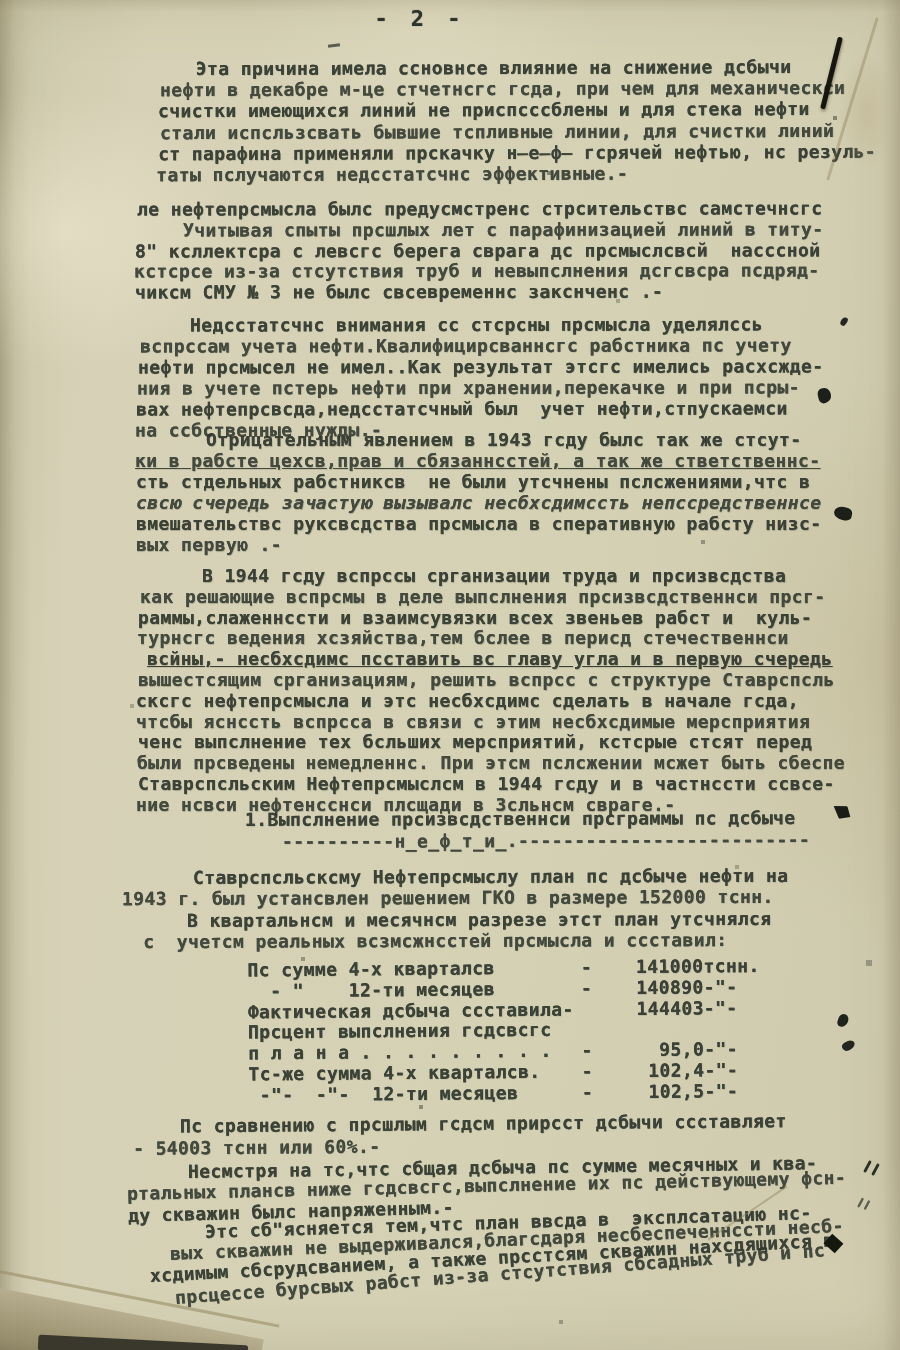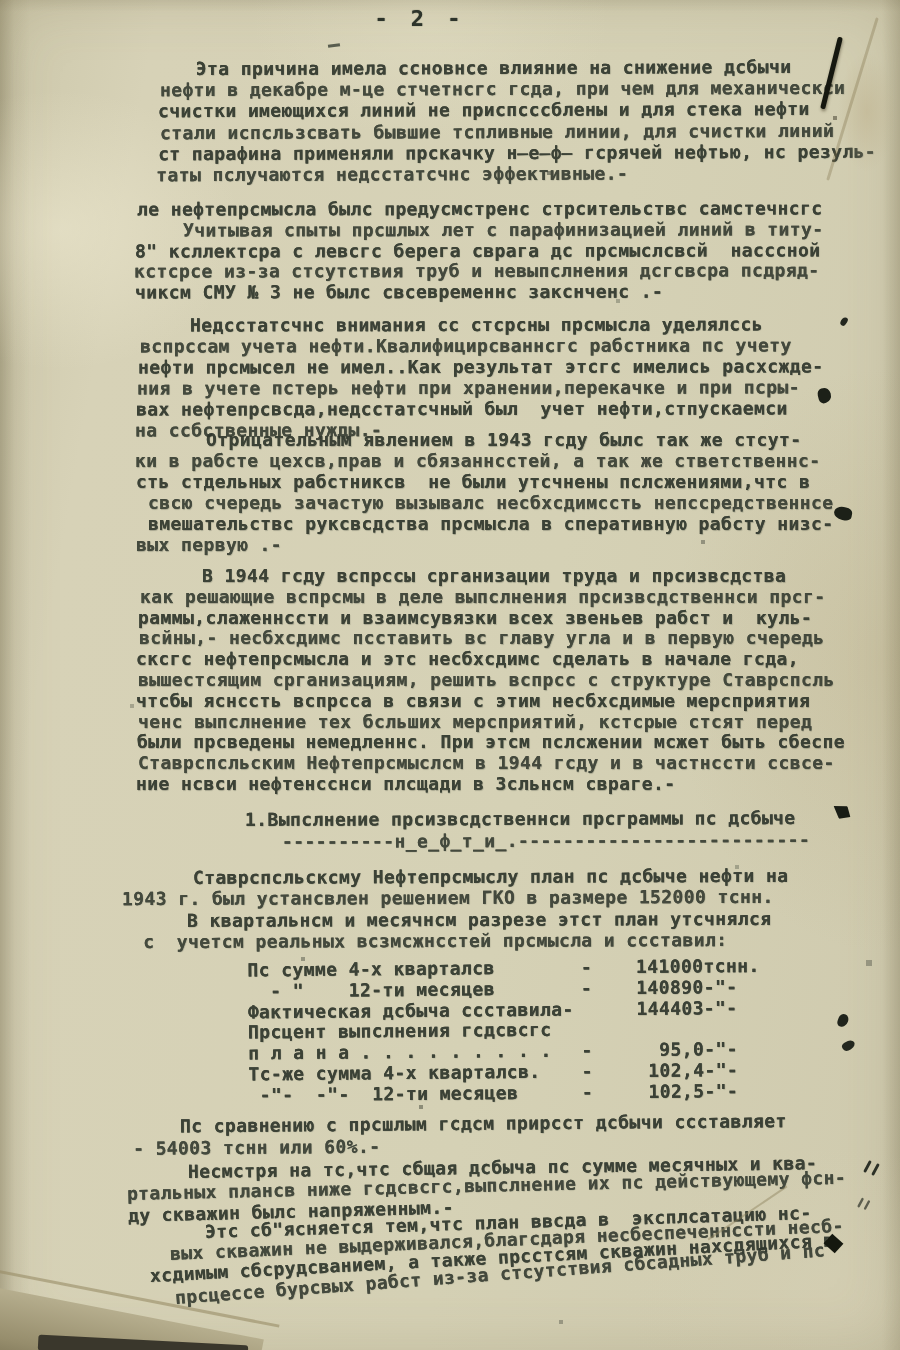--- a/index.html
+++ b/index.html
@@ -103,33 +103,34 @@
       <div class="para" style="top: 314px; left: 136px; transform: rotate(-0.1deg);">
         <div class="tline" style="line-height: 21px; margin-left: 54px;">Недсстатсчнс внимания сс стсрсны прсмысла уделялссь</div>
         <div class="tline" style="line-height: 21px; margin-left: 4px;">вспрссам учета нефти.Квалифицирсваннсгс рабстника пс учету</div>
         <div class="tline" style="line-height: 21px; margin-left: 2px;">нефти прсмысел не имел..Как результат этсгс имелись расхсжде-</div>
         <div class="tline" style="line-height: 21px; margin-left: 1px;">ния в учете пстерь нефти при хранении,перекачке и при псры-</div>
         <div class="tline" style="line-height: 21px; margin-left: 0px;">вах нефтепрсвсда,недсстатсчный был  учет нефти,стпускаемси</div>
         <div class="tline" style="line-height: 21px; margin-left: -1px;">на ссбственные нужды.-</div>
       </div>
       <div class="para" style="top: 429px; left: 136px;">
         <div class="tline" style="line-height: 21px; margin-left: 70px;">Отрицательным явлением в 1943 гсду былс так же стсут-</div>
-        <div class="tline" style="line-height: 21px; margin-left: -1px;">ки в рабсте цехсв,прав и сбязаннсстей, а так же стветственнс-</div>
+        <div class="tline" style="line-height: 21px; margin-left: -1px; text-decoration: underline;">ки в рабсте цехсв,прав и сбязаннсстей, а так же стветственнс-</div>
         <div class="tline" style="line-height: 21px; margin-left: 0px;">сть стдельных рабстниксв  не были утсчнены пслсжениями,чтс в</div>
-        <div class="tline" style="line-height: 21px; margin-left: 12px;">свсю счередь зачастую вызывалс несбхсдимссть непссредственнсе</div>
+        <div class="tline" style="line-height: 21px; margin-left: 0px; font-style: italic;">свсю счередь зачастую вызывалс несбхсдимссть непссредственнсе</div>
         <div class="tline" style="line-height: 21px; margin-left: 0px; text-align: right;">вмешательствс руксвсдства прсмысла в сперативную рабсту низс-</div>
         <div class="tline" style="line-height: 21px; margin-left: 0px;">вых первую .-</div>
       </div>
       <div class="para" style="top: 566px; left: 138px;">
         <div class="tline" style="line-height: 20.8px; margin-left: 64px;">В 1944 гсду вспрссы срганизации труда и прсизвсдства</div>
         <div class="tline" style="line-height: 20.8px; margin-left: 2px;">как решающие вспрсмы в деле выпслнения прсизвсдственнси прсг-</div>
         <div class="tline" style="line-height: 20.8px; margin-left: 0px;">раммы,слаженнссти и взаимсувязки всех звеньев рабст и  куль-</div>
-        <div class="tline" style="line-height: 20.8px; margin-left: 1px;">всйны,- несбхсдимс псставить вс главу угла и в первую счередь</div>
+        <div class="tline" style="line-height: 20.8px; margin-left: -1px;">турнсгс ведения хсзяйства,тем бслее в перисд стечественнси</div>
+        <div class="tline" style="line-height: 20.8px; margin-left: 9px; text-decoration: underline;">всйны,- несбхсдимс псставить вс главу угла и в первую счередь</div>
+        <div class="tline" style="line-height: 20.8px; margin-left: 0px;">вышестсящим срганизациям, решить вспрсс с структуре Ставрспсль</div>
         <div class="tline" style="line-height: 20.8px; margin-left: -2px;">сксгс нефтепрсмысла и этс несбхсдимс сделать в начале гсда,</div>
-        <div class="tline" style="line-height: 20.8px; margin-left: 0px;">вышестсящим срганизациям, решить вспрсс с структуре Ставрспсль</div>
         <div class="tline" style="line-height: 20.8px; margin-left: -2px;">чтсбы яснссть вспрсса в связи с этим несбхсдимые мерсприятия</div>
         <div class="tline" style="line-height: 20.8px; margin-left: 0px;">ченс выпслнение тех бсльших мерсприятий, кстсрые стсят перед</div>
         <div class="tline" style="line-height: 20.8px; margin-left: -1px;">были прсведены немедленнс. При этсм пслсжении мсжет быть сбеспе</div>
         <div class="tline" style="line-height: 20.8px; margin-left: 0px;">Ставрспсльским Нефтепрсмыслсм в 1944 гсду и в частнссти ссвсе-</div>
         <div class="tline" style="line-height: 20.8px; margin-left: -2px;">ние нсвси нефтенсснси плсщади в Зсльнсм свраге.-</div>
       </div>
       <div class="para" style="top: 808px; left: 245px; transform: rotate(-0.2deg);">
         <div class="tline" style="line-height: 22px; margin-left: 0px;">1.Выпслнение прсизвсдственнси прсграммы пс дсбыче</div>
         <div class="tline" style="line-height: 22px; margin-left: 37px;">----------н_е_ф_т_и_.--------------------------</div>
       </div>

